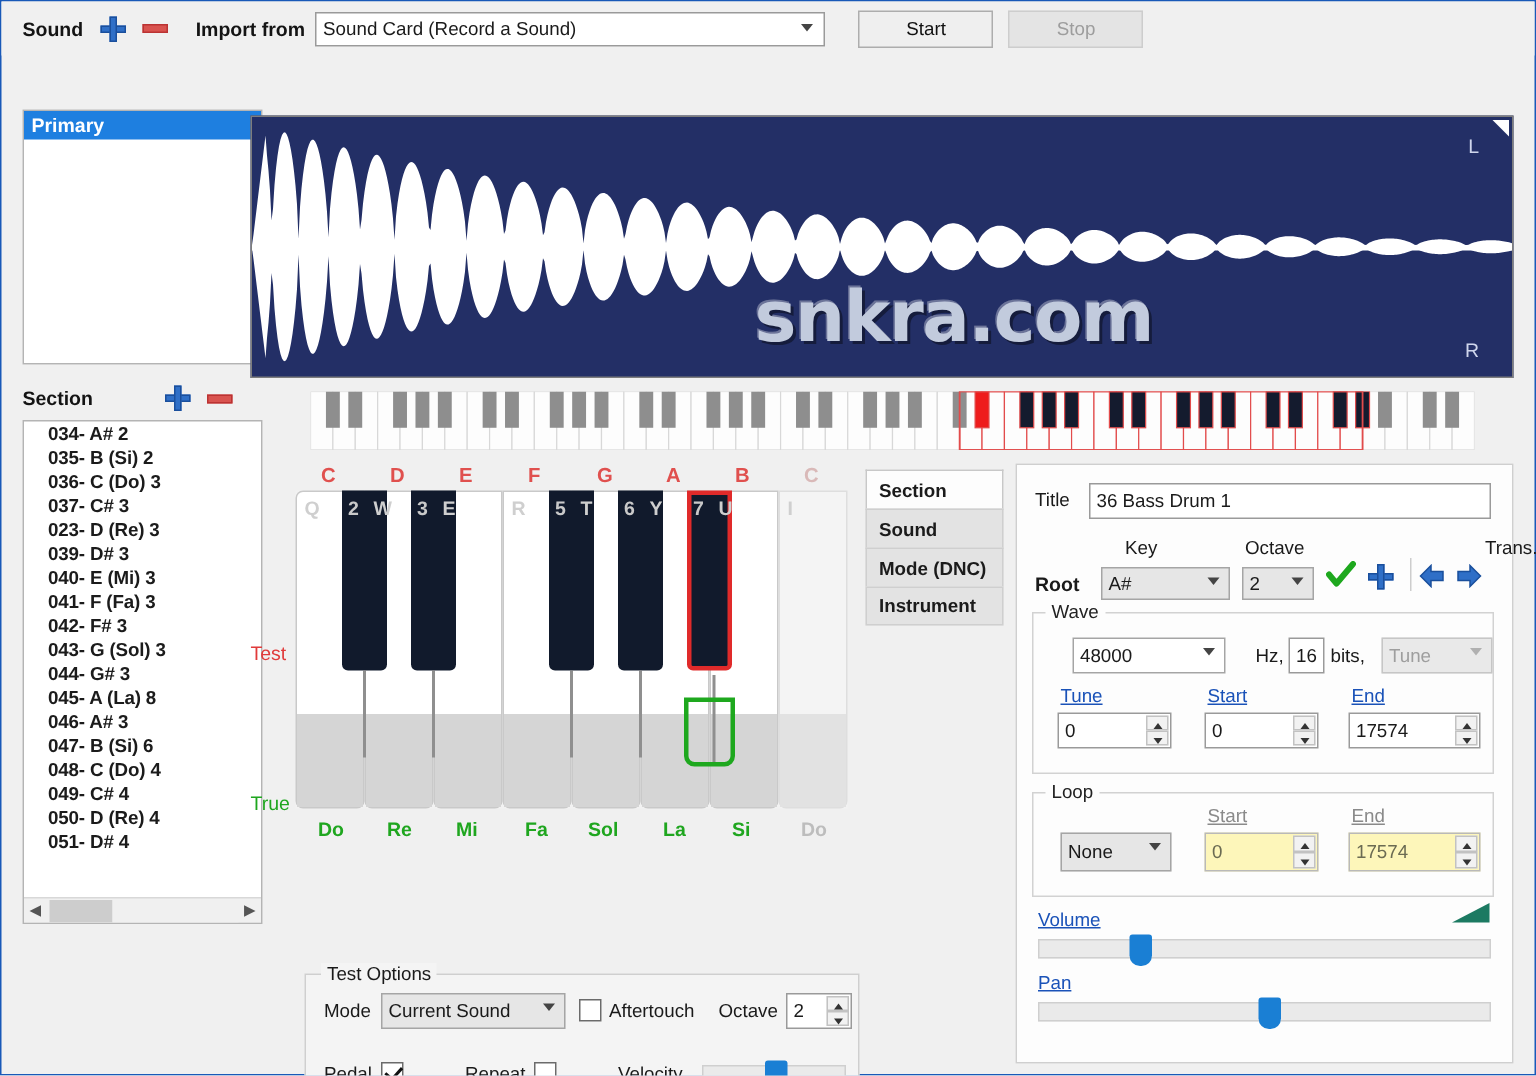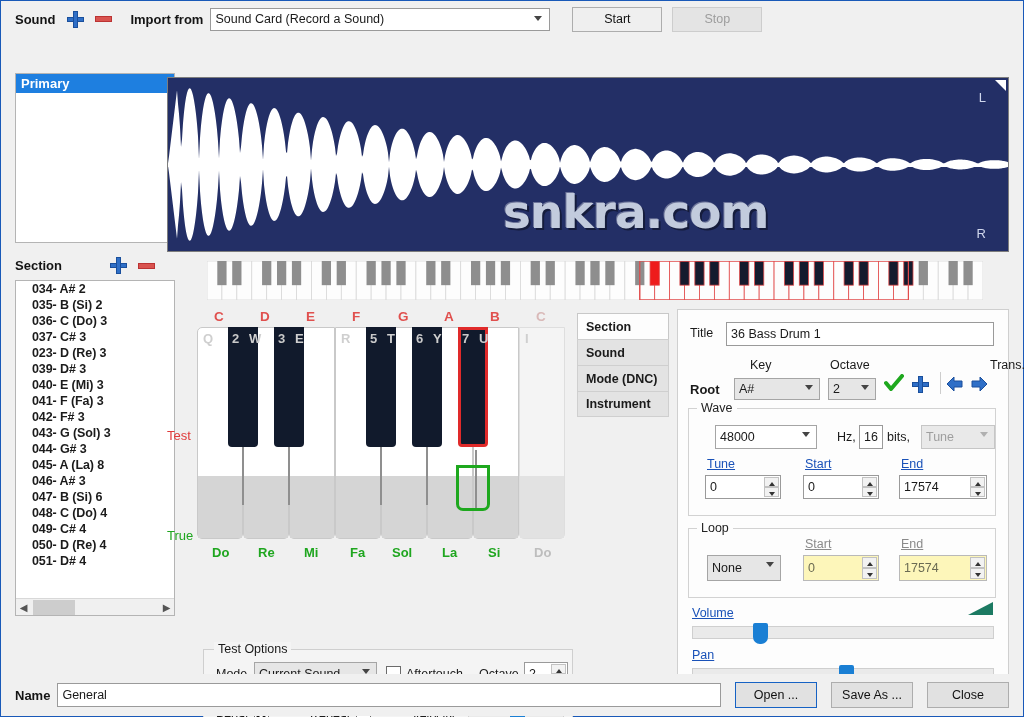--- a/index.html
+++ b/index.html
@@ -587,21 +587,14 @@
       <span style="position:absolute;left:106px;top:59px;font-size:12.5px;">Repeat</span>
       <span class="cb" style="position:absolute;left:152px;top:58px;"></span>
       <span style="position:absolute;left:208px;top:59px;font-size:12.5px;">Velocity</span>
       <div class="slider" style="position:absolute;left:264px;top:60px;width:96px;">
         <span class="sthumb" style="left:41px;"></span>
       </div>
     </div>
 
   </div>
 
-  <div class="bottom">
-    <span class="lbl-bold">Name</span>
-    <div class="fld" id="name-input">General</div>
-    <div class="btn bbtn" id="open-button">Open ...</div>
-    <div class="btn bbtn">Save As ...</div>
-    <div class="btn bbtn">Close</div>
-  </div>
 
 </div>
 
 </body></html>

